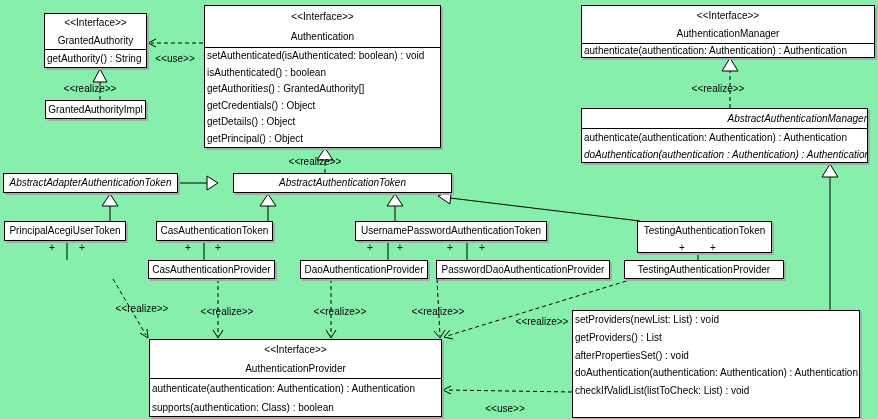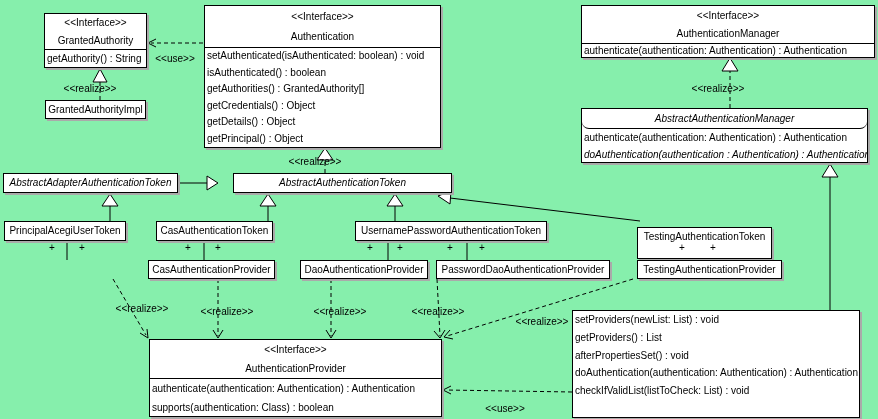--- a/index.html
+++ b/index.html
@@ -6,21 +6,21 @@
   body{font-family:"Liberation Sans","DejaVu Sans",sans-serif;}
   #canvas{position:relative;width:878px;height:419px;background:#86efac;overflow:hidden;}
   svg.wires{position:absolute;left:0;top:0;z-index:1;}
   svg.wires line, svg.wires polyline{stroke:#000;stroke-width:1;fill:none;}
   svg.wires .dash{stroke-dasharray:4,3;}
   svg.wires polygon.tri{fill:#fff;stroke:#000;stroke-width:1;}
   .box{position:absolute;box-sizing:border-box;background:#fff;border:1px solid #000;
        box-shadow:2px 2px 0 #aaa;z-index:2;overflow:hidden;font-size:10px;color:#000;}
   .hd2{display:flex;flex-direction:column;border-bottom:1px solid #000;text-align:center;}
   .hd2 > div{flex:1;display:flex;align-items:center;justify-content:center;overflow:hidden;white-space:nowrap;}
-  .hd1{border-bottom:1px solid #000;text-align:center;overflow:hidden;white-space:nowrap;border-radius:7px;}
+  .hd1{border-bottom:1px solid #000;text-align:right;overflow:hidden;white-space:nowrap;}
   .rows .m{height:var(--rh);line-height:var(--rh);padding-left:2px;white-space:nowrap;overflow:hidden;}
   .box1{text-align:center;white-space:nowrap;}
   .ital{font-style:italic;}
   .elabel{position:absolute;z-index:3;font-size:10px;color:#000;transform:translate(-50%,-50%);white-space:nowrap;}
 </style>
 </head>
 <body>
 
 <div id="canvas">
 
@@ -160,34 +160,34 @@
 
   <div class="box box1" style="left:4px;top:221px;width:122px;height:20px;line-height:18px">
     <span>PrincipalAcegiUserToken</span>
   </div>
   <div class="box box1" style="left:156px;top:221px;width:117px;height:20px;line-height:18px">
     <span>CasAuthenticationToken</span>
   </div>
   <div class="box box1" style="left:355px;top:221px;width:192px;height:20px;line-height:18px">
     <span>UsernamePasswordAuthenticationToken</span>
   </div>
-  <div class="box box1" style="left:637px;top:227px;width:135px;height:32px;line-height:18px">
+  <div class="box box1" style="left:637px;top:221px;width:135px;height:32px;line-height:18px">
     <span>TestingAuthenticationToken</span>
   </div>
 
   <div class="box box1" style="left:148px;top:260px;width:127px;height:19px;line-height:17px">
     <span>CasAuthenticationProvider</span>
   </div>
   <div class="box box1" style="left:300px;top:260px;width:128px;height:19px;line-height:17px">
     <span>DaoAuthenticationProvider</span>
   </div>
   <div class="box box1" style="left:436px;top:260px;width:174px;height:19px;line-height:17px">
     <span>PasswordDaoAuthenticationProvider</span>
   </div>
-  <div class="box box1" style="left:637px;top:260px;width:145px;height:19px;line-height:17px">
+  <div class="box box1" style="left:624px;top:260px;width:160px;height:19px;line-height:17px">
     <span>TestingAuthenticationProvider</span>
   </div>
 
   <div class="box" style="left:149px;top:339px;width:293px;height:78px">
     <div class="hd2" style="height:38px">
       <div>&lt;&lt;Interface&gt;&gt;</div>
       <div>AuthenticationProvider</div>
     </div>
     <div class="rows" style="--rh:19px">
       <div class="m">authenticate(authentication: Authentication) : Authentication</div>

